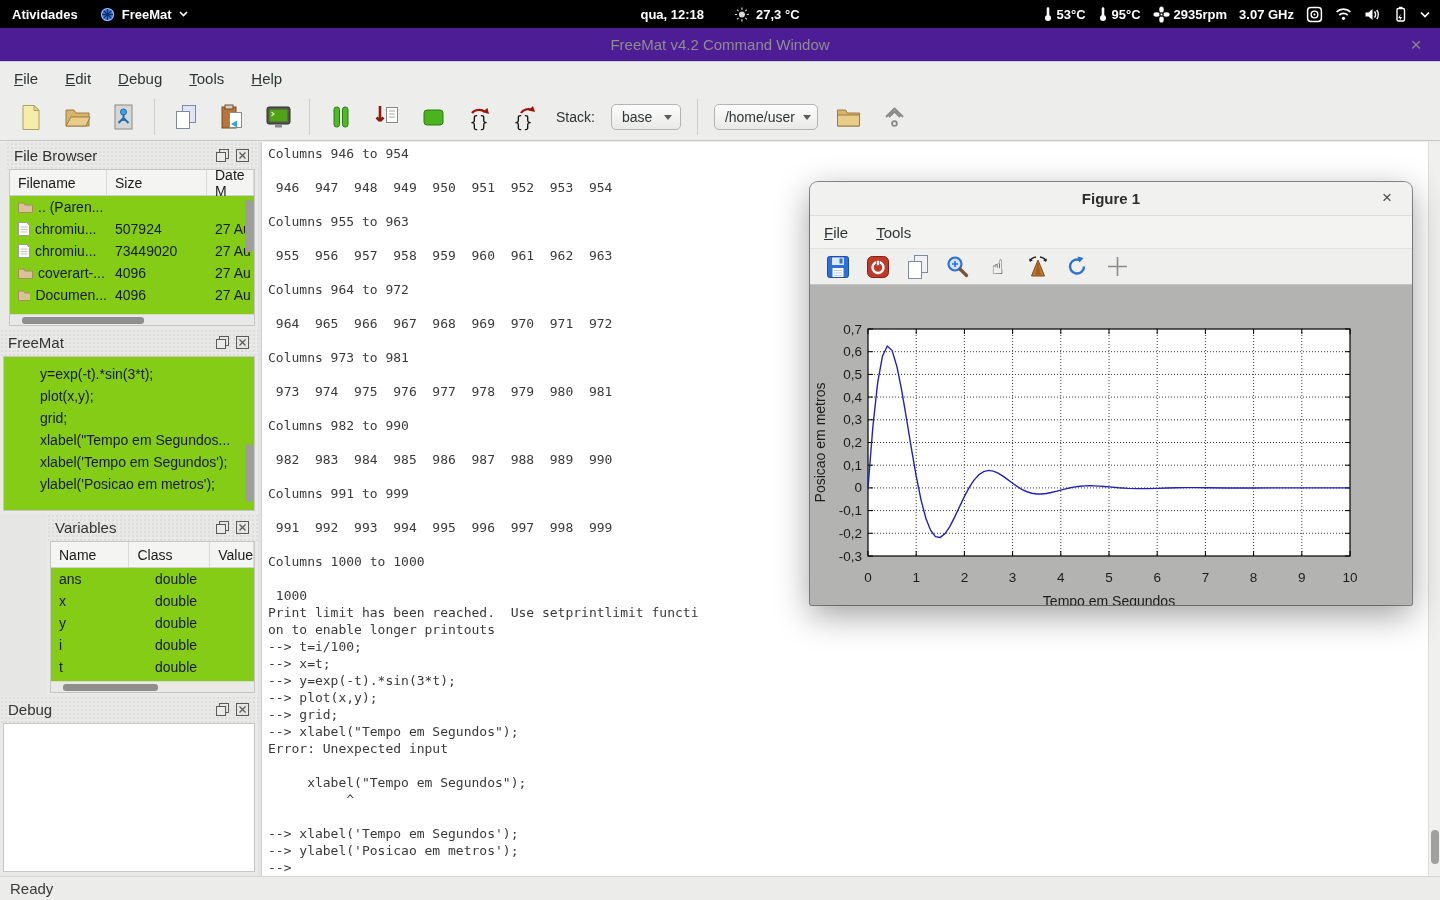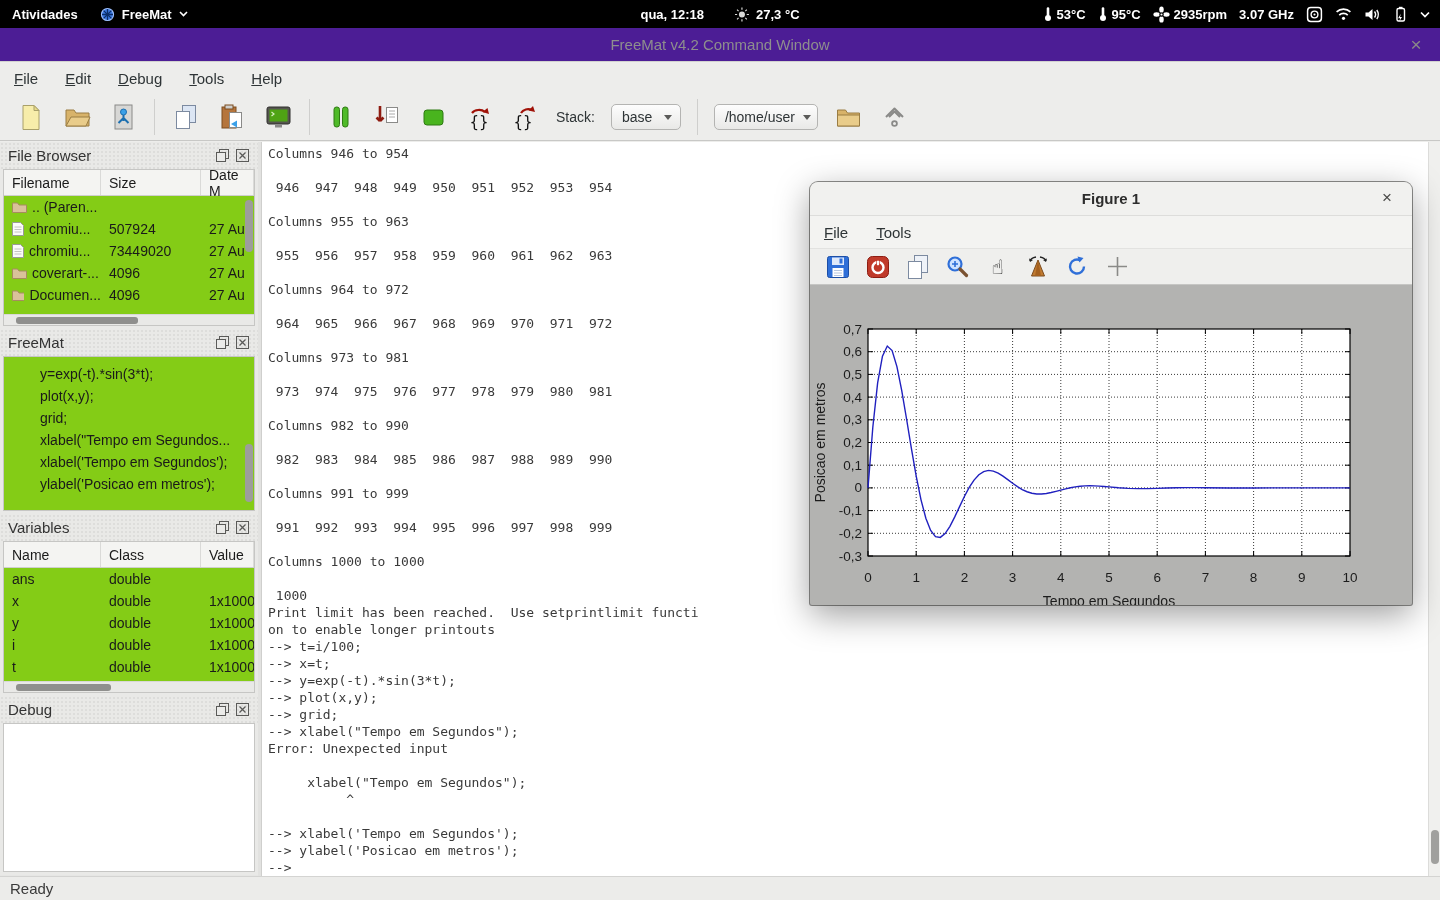--- a/index.html
+++ b/index.html
@@ -316,21 +316,21 @@
           <path d="M3 12 L11.5 3.5 L20 12 M6 12 l5.5 -5.5 L17 12" stroke="#8a8a88" stroke-width="2" fill="none" stroke-linejoin="round"></path>
           <circle cx="11.5" cy="18.5" r="2.4" fill="none" stroke="#8a8a88" stroke-width="1.8"></circle>
         </svg>
     </span>
   </div>
 
   <div class="mainarea">
 
     <div class="dock">
 
-      <div class="panel" style="height:187px;">
+      <div class="panel" style="height:187px;padding-left:6px;">
         <div class="panel-head">
           <span class="panel-title">File Browser</span>
           <span class="ph-btn">
             <svg width="13" height="13">
                 <rect x="3.5" y="0.5" width="9" height="9" fill="none" stroke="#5a5a58"></rect>
                 <rect x="0.5" y="3.5" width="9" height="9" fill="#ebebE9" stroke="#5a5a58"></rect>
               </svg>
           </span>
           <span class="ph-btn">
             <svg width="13" height="13">
@@ -426,21 +426,21 @@
             <div>plot(x,y);</div>
             <div>grid;</div>
             <div>xlabel("Tempo em Segundos...</div>
             <div>xlabel('Tempo em Segundos');</div>
             <div>ylabel('Posicao em metros');</div>
           </div>
           <span class="vscroll-thumb" style="bottom:8px; height:58px;"></span>
         </div>
       </div>
 
-      <div class="panel" style="height:182px;">
+      <div class="panel" style="height:182px;margin-left:47px;">
         <div class="panel-head">
           <span class="panel-title">Variables</span>
           <span class="ph-btn">
             <svg width="13" height="13">
                 <rect x="3.5" y="0.5" width="9" height="9" fill="none" stroke="#5a5a58"></rect>
                 <rect x="0.5" y="3.5" width="9" height="9" fill="#ebebe9" stroke="#5a5a58"></rect>
               </svg>
           </span>
           <span class="ph-btn">
             <svg width="13" height="13">

